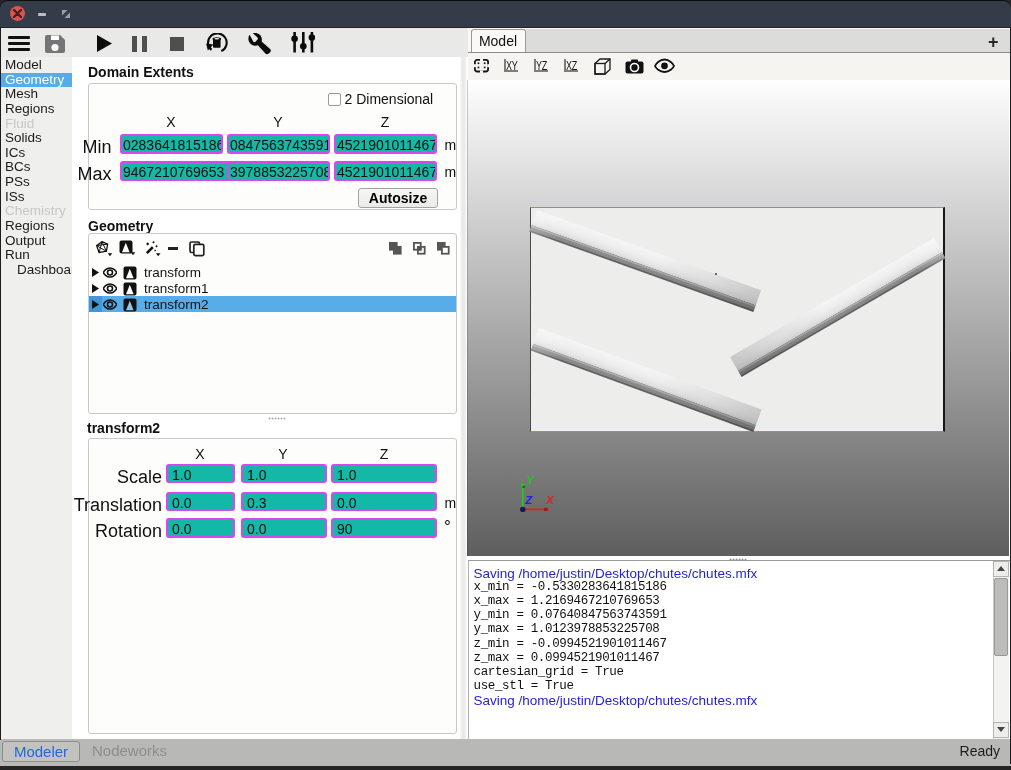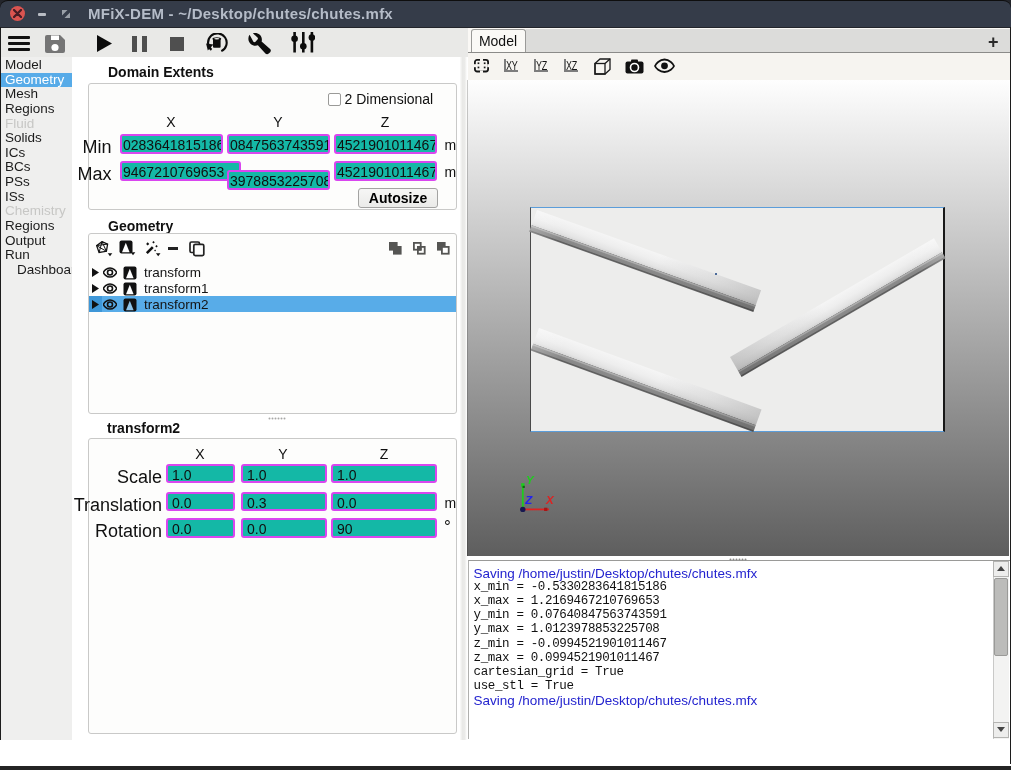--- a/index.html
+++ b/index.html
@@ -23,21 +23,21 @@
 
 
 #navpane { left:1px; top:57px; width:71px; height:683px; background:#efefee; }
 .navitem { position:absolute; left:0; width:71px; height:14.66px; line-height:14.8px;
   padding-left:4px; font-size:13.5px; color:#1b1b1b; }
 .navsel { background:#57abe8; color:#ffffff; }
 .navdis { color:#c7c7c5; }
 
 
 #contentpane { left:72px; top:57px; width:388px; height:683px; background:#ffffff; }
-.sectitle { position:absolute; font-weight:bold; font-size:14px; color:#101010;margin-left:20px; }
+.sectitle { position:absolute; font-weight:bold; font-size:14px; color:#101010; }
 .gbox { position:absolute; background:#fdfdfc; border:1px solid #c9c9c8; border-radius:3px; }
 .inp { position:absolute; background:#14b8a6; border:2px solid #d946ef; border-radius:3px;
   font-size:14px; color:#101010; line-height:18px; padding-left:2px; white-space:nowrap; overflow:hidden; }
 .hdr { position:absolute; font-size:14px; color:#101010; text-align:center; }
 .lbl { position:absolute; font-size:14px; color:#101010; }
 .rlbl { position:absolute; font-size:18px; color:#101010; text-align:right; }
 
 
 #vsplit { left:460px; top:57px; width:7.5px; height:683px;
   background:linear-gradient(90deg,#fbfbfa 0%,#e9e9e7 30%,#ebebe9 60%,#fdfdfc 85%,#ffffff 100%); }
@@ -87,21 +87,20 @@
   <div class="abs" id="titlebar"></div>
   <div class="abs" id="closebtn"></div>
   <svg class="abs" style="left:13px;top:9px" width="9" height="9">
     <path d="M1,1 L8,8 M8,1 L1,8" stroke="#471c25" stroke-width="2.3" stroke-linecap="round"></path>
   </svg>
   <div class="abs" id="minbtn"></div>
   <svg class="abs" style="left:62px;top:10px" width="8" height="8">
     <polygon points="0,0 5.5,0 0,5.5" fill="#9aa0a8"></polygon>
     <polygon points="8,2.5 8,8 2.5,8" fill="#9aa0a8"></polygon>
   </svg>
-  <div class="abs" id="title">MFiX-DEM - ~/Desktop/chutes/chutes.mfx</div>
 
   <div class="abs" id="maintoolbar"></div>
   <div class="abs hbar" style="left:8px;top:35.5px"></div>
   <div class="abs hbar" style="left:8px;top:41.9px"></div>
   <div class="abs hbar" style="left:8px;top:48.3px"></div>
   <svg class="abs" style="left:44px;top:33.5px" width="22" height="20">
     <path d="M1,3 a2,2 0 0 1 2,-2 H16 L21,6 V17 a2,2 0 0 1 -2,2 H3 a2,2 0 0 1 -2,-2 Z" fill="#757575"></path>
     <circle cx="11" cy="13.5" r="3.6" fill="#ffffff"></circle>
     <rect x="7" y="1.5" width="8" height="4.5" fill="#ffffff"></rect>
   </svg>
@@ -154,21 +153,21 @@
   <div class="lbl" style="left:344.5px;top:91px">2 Dimensional</div>
   <div class="hdr" style="left:141px;top:113.5px;width:60px">X</div>
   <div class="hdr" style="left:248px;top:113.5px;width:60px">Y</div>
   <div class="hdr" style="left:355px;top:113.5px;width:60px">Z</div>
   <div class="rlbl" style="left:77.5px;top:136.5px;width:34px">Min</div>
   <div class="rlbl" style="left:77.5px;top:164px;width:34px">Max</div>
   <div class="inp" style="left:120px;top:133.5px;width:103px;height:20px;padding-left:1px">0283641815186</div>
   <div class="inp" style="left:227px;top:133.5px;width:103px;height:20px;padding-left:1px">0847563743591</div>
   <div class="inp" style="left:334px;top:133.5px;width:103px;height:20px;padding-left:1px">4521901011467</div>
   <div class="inp" style="left:120px;top:161px;width:121px;height:20px;padding-left:1px">9467210769653</div>
-  <div class="inp" style="left:227px;top:170px;width:103px;height:20px;padding-left:1px">3978853225708</div>
+  <div class="inp" style="left:227px;top:161px;width:103px;height:20px;padding-left:1px">3978853225708</div>
   <div class="inp" style="left:334px;top:161px;width:103px;height:20px;padding-left:1px">4521901011467</div>
   <div class="lbl" style="left:444.5px;top:136.5px">m</div>
   <div class="lbl" style="left:444.5px;top:164px">m</div>
   <div class="abs" style="left:358px;top:187.5px;width:80px;height:20.5px;background:linear-gradient(#f6f6f5,#ebebe9);border:1px solid #a3a3a2;border-radius:3px;font-weight:bold;font-size:14px;text-align:center;line-height:19.5px">Autosize</div>
 
   <div class="sectitle" style="left:88px;top:217.5px">Geometry</div>
   <div class="gbox" style="left:88px;top:233px;width:369px;height:181px"></div>
 
   <svg class="abs" style="left:95.5px;top:241px" width="18" height="18">
     <polygon points="6,0.7 11.6,3.1 10.4,10.3 3.1,11.5 0.6,4.6" fill="none" stroke="#111" stroke-width="1.3"></polygon>
@@ -372,17 +371,22 @@
   <div class="abs" style="left:993.5px;top:578px;width:14px;height:78px;background:#bcbcba;border:1px solid #9a9a98;border-radius:2px"></div>
   <svg class="abs" style="left:729px;top:557.5px" width="20" height="3">
     <circle cx="1.5" cy="1.5" r="1" fill="#8a8a88"></circle>
       <circle cx="4.5" cy="1.5" r="1" fill="#8a8a88"></circle>
     <circle cx="7.5" cy="1.5" r="1" fill="#8a8a88"></circle>
       <circle cx="10.5" cy="1.5" r="1" fill="#8a8a88"></circle>
     <circle cx="13.5" cy="1.5" r="1" fill="#8a8a88"></circle>
       <circle cx="16.5" cy="1.5" r="1" fill="#8a8a88"></circle>
   </svg>
 
+  <div class="abs" id="statusbar">
+    <div class="abs" id="modelerbtn">Modeler</div>
+    <div class="abs" style="left:92px;top:3px;font-size:15px;color:#8e8e8c">Nodeworks</div>
+    <div class="abs" style="left:860px;top:4.5px;width:140px;text-align:right;font-size:14px;color:#1c1c1c">Ready</div>
+  </div>
   <div class="abs" id="bottomdark"></div>
   <div class="abs" id="leftedge"></div>
   <div class="abs" id="rightedge"></div>
 
 </div>
 
 </body></html>

